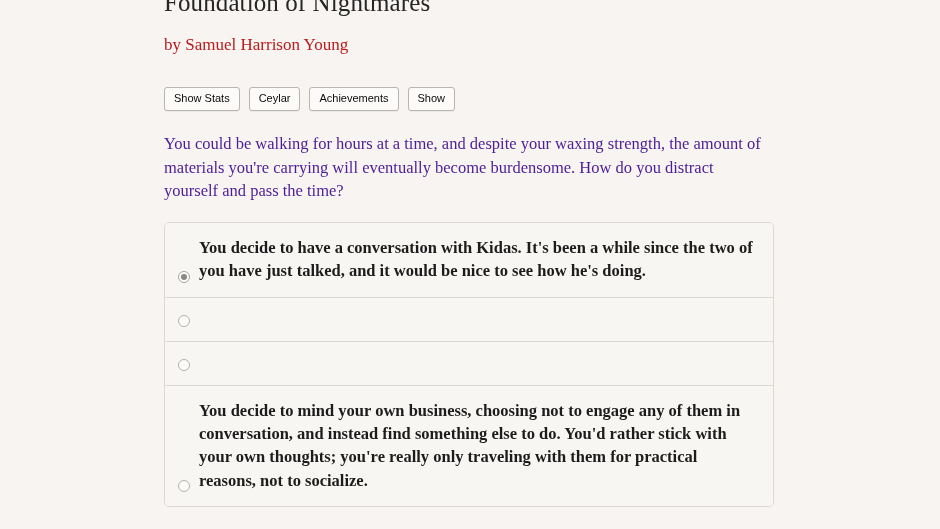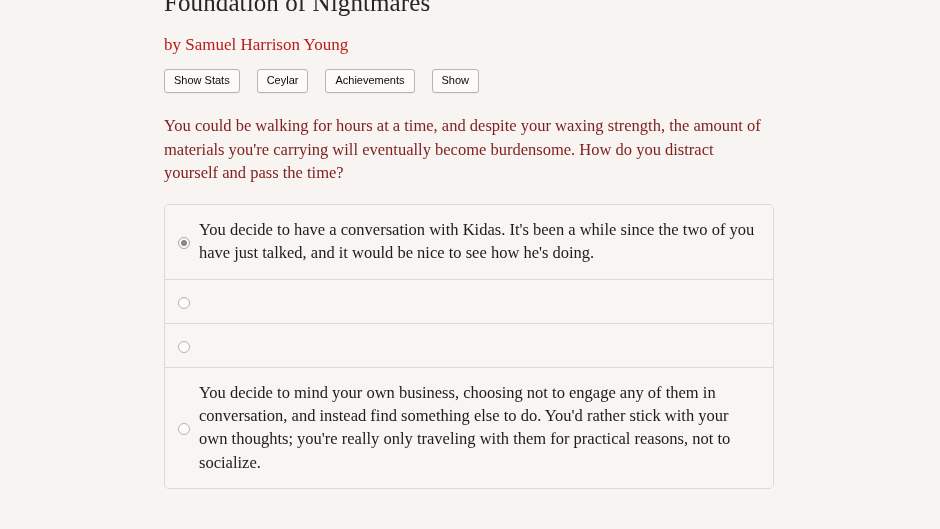--- a/index.html
+++ b/index.html
@@ -40,23 +40,23 @@
 
   .byline {
     font-family: "Liberation Serif", "DejaVu Serif", serif;
     font-size: 17px;
     color: #b91c1c;
     margin: 17px 0 0 0;
     line-height: 1.2;
   }
 
   .stat-buttons {
-    margin-top: 14px;
+    margin-top: 32px;
     display: flex;
-    gap: 17px;
+    gap: 9px;
     align-items: flex-end;
   }
 
   .sb {
     font-family: "Liberation Sans", "DejaVu Sans", sans-serif;
     font-size: 11px;
     line-height: 1;
     color: #0a0a0a;
     background: #fcfbfa;
     border: 1px solid #b9b5b1;
@@ -64,40 +64,41 @@
     padding: 5px 9px 6px 9px;
     cursor: pointer;
     box-shadow: 0 1px 0 rgba(0,0,0,0.04);
     white-space: nowrap;
   }
 
   .prompt {
     margin-top: 21px;
     font-size: 16.5px;
     line-height: 1.42;
-    color: #7f1d1d;
+    color: #4c1d95;
     width: 606px;
   }
 
   .choices {
     margin-top: 19px;
     width: 608px;
     border: 1px solid #ddd8d4;
     border-radius: 5px;
     background: #f8f6f3;
     overflow: hidden;
   }
 
   .choice {
     display: flex;
-    align-items: center;
+    align-items: flex-end;
     padding: 13px 15px 14px 13px;
     border-top: 1px solid #ddd8d4;
     cursor: pointer;
     background: #f8f6f3;
+    font-weight: bold;
   }
   .choice:first-child {
     border-top: none;
   }
 
   .radio {
     flex: 0 0 auto;
     width: 12px;
     height: 12px;
     border-radius: 50%;

